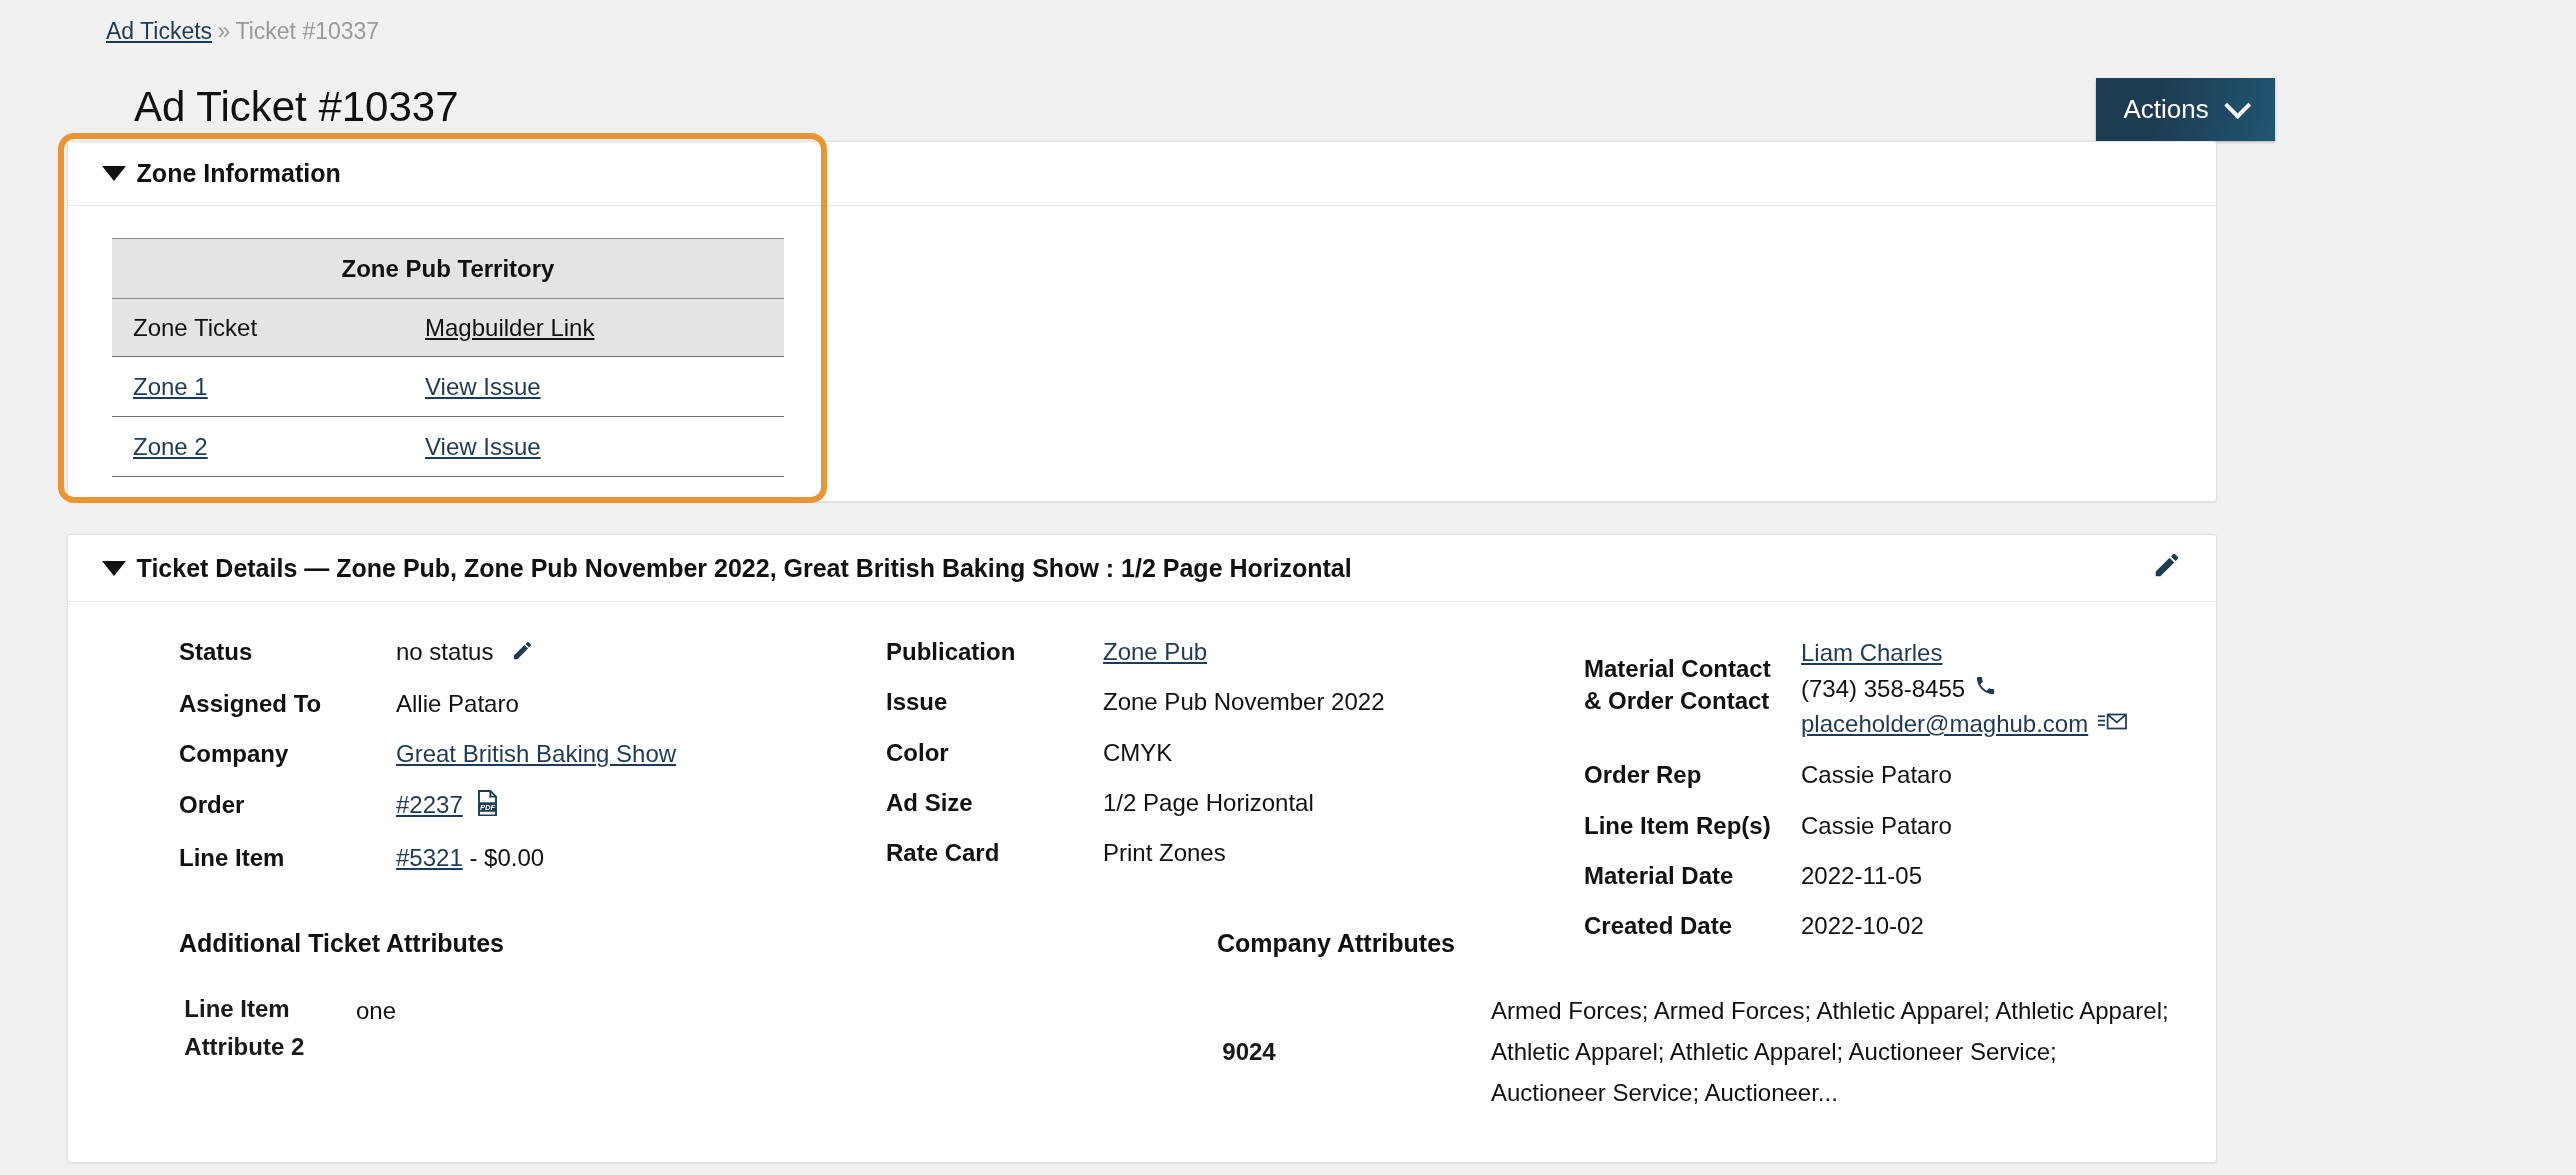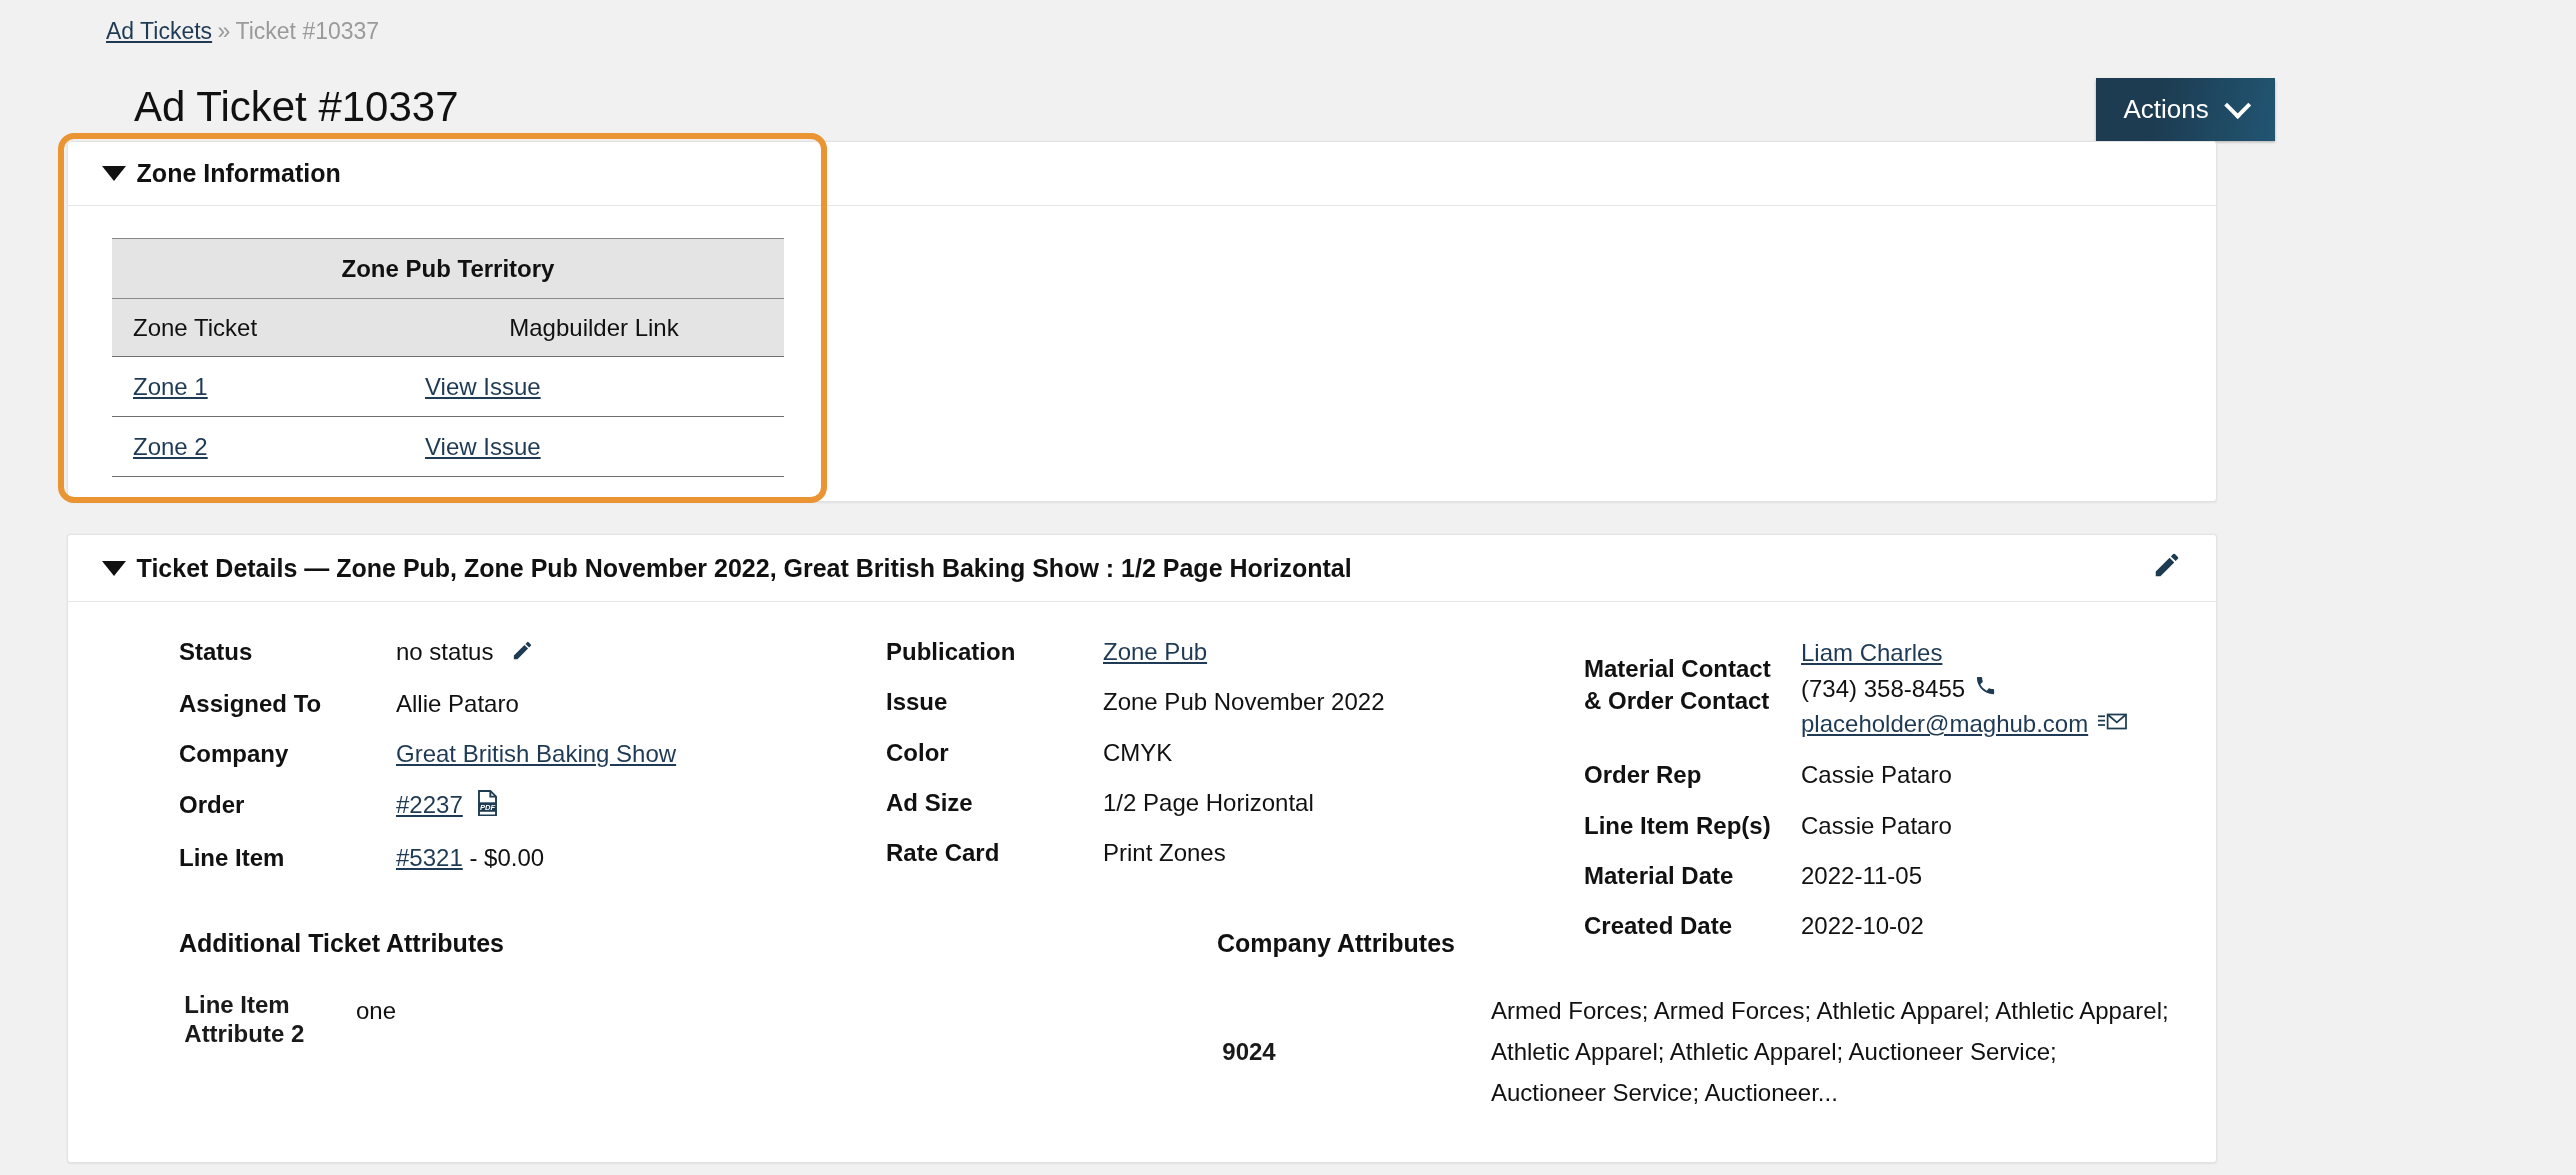--- a/index.html
+++ b/index.html
@@ -79,21 +79,21 @@
   .zone-table .grp-row th {
     background:#e4e4e4; font-weight:bold;
     font-size:24px; padding:16px 0 15px; color:#111;
     border-top:0.9px solid #8a8a8a; border-bottom:0.9px solid #8a8a8a;
   }
   .zone-table .hdr-row th {
     background:#e4e4e4; font-weight:400; font-size:24px; color:#111;
     padding:15px 21px 14px; border-bottom:1.8px solid #6f6f6f;
   }
   .zone-table .hdr-row th.c1 { text-align:left; }
-  .zone-table .hdr-row th.c2 { text-align:center; padding-left:0; }
+  .zone-table .hdr-row th.c2 { text-align:left; padding-left:0;text-decoration:underline; }
   .zone-table td {
     padding:16px 21px 15px; border-bottom:1.8px solid #6f6f6f;
     font-size:24px; background:#fff;
   }
   .zone-table td.c2 { padding-left:0; }
   .zone-table a { color:#1f3a54; text-decoration:underline; cursor:pointer; }
 
   
   .highlight-ring {
     position:absolute; left:58px; top:133px;
@@ -133,21 +133,21 @@
   .contact-lines { display:flex; flex-direction:column; gap:3.5px; }
   .contact-lines > div { display:flex; align-items:center; gap:8.8px; line-height:32px; }
 
   
   .attr-block { position:absolute; }
   #attr-ticket { left:111px; top:327px; width:672px; }
   #attr-company { left:1149px; top:327px; width:955px; }
   .attr-title { font-weight:bold; font-size:25px; color:#111; margin-bottom:32px; }
   .attr-row { display:flex; align-items:flex-start; margin-bottom:26.5px; }
   .attr-row .alabel {
-    font-weight:bold; font-size:24px; line-height:29px; flex:0 0 auto;
+    font-weight:bold; font-size:24px; line-height:38px; flex:0 0 auto;
   }
   #attr-ticket .attr-row .alabel { width:177px; padding-left:5.3px; }
   #attr-company .attr-row .alabel { width:274px; padding-left:5.3px; }
   .attr-row .avalue { font-size:24px; line-height:41px; color:#111; }
   .attr-row.long .alabel { align-self:center; }
 
   .icon { display:inline-block; vertical-align:middle; }
 </style>
 </head>
 <body>

